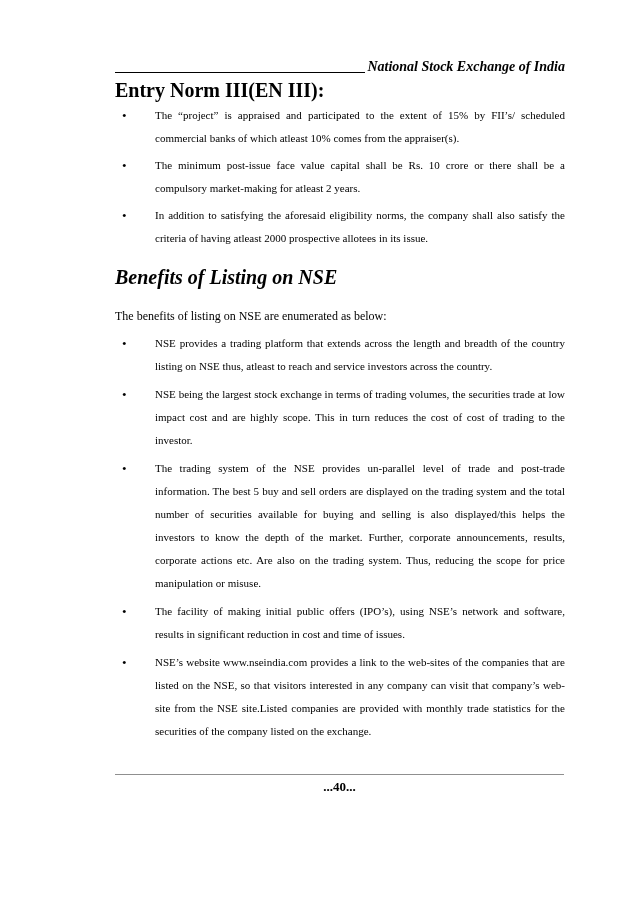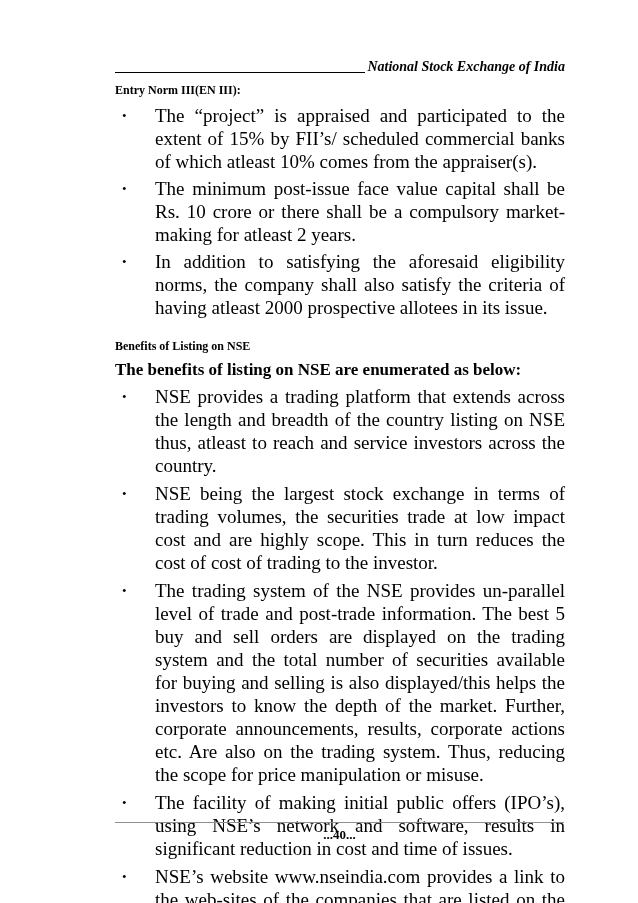--- a/index.html
+++ b/index.html
@@ -35,58 +35,58 @@
   .running-title {
     font-weight: bold;
     font-style: italic;
     font-size: 14px;
     line-height: 16px;
     white-space: nowrap;
     padding-left: 2px;
   }
   .section-heading {
     font-weight: bold;
-    font-size: 12px;
+    font-size: 20px;
     line-height: 21px;
     margin-top: 5px;
   }
   .section-heading.benefits {
     margin-top: 17px;
+    font-style: italic;
   }
   .intro-line {
-    font-size: 17px;
+    font-size: 12px;
     line-height: 23px;
-    margin-top: 1px;
+    margin-top: 17px;
     margin-bottom: 4px;
-    font-weight: bold;
   }
   .bullet-list { margin-top: 3px; }
   .bullet-item {
     display: flex;
     align-items: flex-start;
   }
   .s1 .bullet-item { margin-bottom: 4px; }
   .s2 .bullet-item { margin-bottom: 5px; }
   .bullet-marker {
     width: 40px;
     flex: 0 0 40px;
     padding-left: 7px;
     font-size: 13px;
     line-height: 23px;
   }
   .bullet-text {
     flex: 1;
-    font-size: 19px;
+    font-size: 11px;
     line-height: 23px;
     text-align: justify;
   }
   
   .footer {
     position: absolute;
-    left: 115px; top: 822px;
+    left: 115px; top: 774px;
     width: 449px;
     border-top: 1.5px solid #8f8f8f;
   }
   .page-number {
     text-align: center;
     font-weight: bold;
     font-size: 13px;
     line-height: 16px;
     margin-top: 4px;
   }

